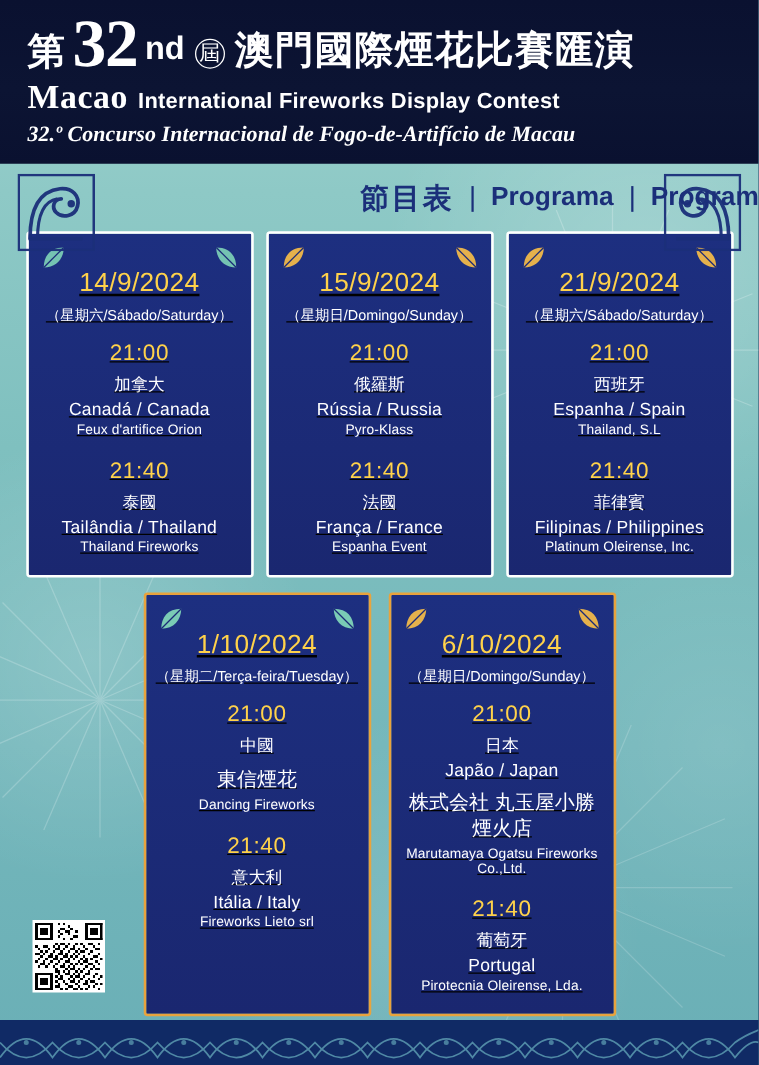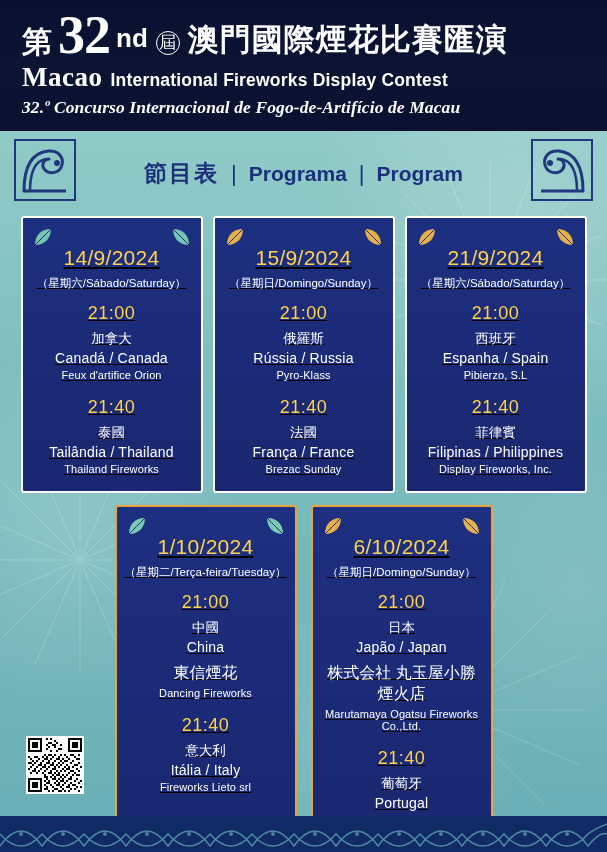--- a/index.html
+++ b/index.html
@@ -70,22 +70,22 @@
   .title-row3 {
     margin-top: 4px;
     font-size: 17.5px; font-style: italic; font-weight: bold;
     font-family: "Liberation Serif", serif;
     letter-spacing: .1px; white-space: nowrap;
   }
 
   
   .prog-bar {
     position: relative;
-    height: 85px;
-    display: flex; align-items: center; justify-content: center;
+    height: 54px;
+    display: flex; align-items: center; justify-content: flex-end;
     z-index: 4;
   }
   .prog-inner { display:flex; align-items:center; gap:12px; }
   .prog-cn { font-size: 23px; color:#1b2f7a; font-weight: bold; letter-spacing: 2px; }
   .prog-sep { font-size: 22px; color:#1b2f7a; font-weight: 300; }
   .prog-pt, .prog-en { font-size: 21px; color:#1b2f7a; font-weight: bold; }
 
   .corner-orn {
     position: absolute; top: 8px; width: 62px; height: 62px; opacity: .95;
   }
@@ -319,21 +319,21 @@
       <div class="slot">
         <div class="time">21:00</div>
         <div class="country-cn">俄羅斯</div>
         <div class="country-pt">Rússia / Russia</div>
         <div class="team">Pyro-Klass</div>
       </div>
       <div class="slot last">
         <div class="time">21:40</div>
         <div class="country-cn">法國</div>
         <div class="country-pt">França / France</div>
-        <div class="team">Brezac Sunday</div>
+        <div class="team">Espanha Event</div>
       </div>
     </div>
 
     <div class="card">
       <span class="card-deco l">
         <svg width="22" height="22" viewBox="0 0 22 22">
           <path d="M3 19 C3 10 8 3 19 3 C19 12 13 19 3 19 Z" fill="#f0b84a" opacity=".95"></path>
           <path d="M3 19 C8 14 13 9 19 3" stroke="#1b2a78" stroke-width="1" fill="none"></path>
         </svg>
       </span>
@@ -342,27 +342,27 @@
           <path d="M19 19 C19 10 14 3 3 3 C3 12 9 19 19 19 Z" fill="#f0b84a" opacity=".95"></path>
           <path d="M19 19 C14 14 9 9 3 3" stroke="#1b2a78" stroke-width="1" fill="none"></path>
         </svg>
       </span>
       <div class="date">21/9/2024</div>
       <div class="weekday">（星期六/Sábado/Saturday）</div>
       <div class="slot">
         <div class="time">21:00</div>
         <div class="country-cn">西班牙</div>
         <div class="country-pt">Espanha /  Spain</div>
-        <div class="team">Pibierzo, S.L</div>
+        <div class="team">Thailand, S.L</div>
       </div>
       <div class="slot last">
         <div class="time">21:40</div>
         <div class="country-cn">菲律賓</div>
         <div class="country-pt">Filipinas / Philippines</div>
-        <div class="team">Display Fireworks, Inc.</div>
+        <div class="team">Platinum Oleirense, Inc.</div>
       </div>
     </div>
   </div>
 
   <div class="cards-row row2">
 
     <div class="card gold">
       <span class="card-deco l">
         <svg width="22" height="22" viewBox="0 0 22 22">
           <path d="M3 19 C3 10 8 3 19 3 C19 12 13 19 3 19 Z" fill="#7fd4b8" opacity=".95"></path>
@@ -373,21 +373,20 @@
         <svg width="22" height="22" viewBox="0 0 22 22">
           <path d="M19 19 C19 10 14 3 3 3 C3 12 9 19 19 19 Z" fill="#7fd4b8" opacity=".95"></path>
           <path d="M19 19 C14 14 9 9 3 3" stroke="#1b2a78" stroke-width="1" fill="none"></path>
         </svg>
       </span>
       <div class="date">1/10/2024</div>
       <div class="weekday">（星期二/Terça-feira/Tuesday）</div>
       <div class="slot">
         <div class="time">21:00</div>
         <div class="country-cn">中國</div>
-        <div class="country-pt">China</div>
         <div class="team-cn">東信煙花</div>
         <div class="team">Dancing Fireworks</div>
       </div>
       <div class="slot last">
         <div class="time">21:40</div>
         <div class="country-cn">意大利</div>
         <div class="country-pt">Itália / Italy</div>
         <div class="team">Fireworks Lieto srl</div>
       </div>
     </div>

